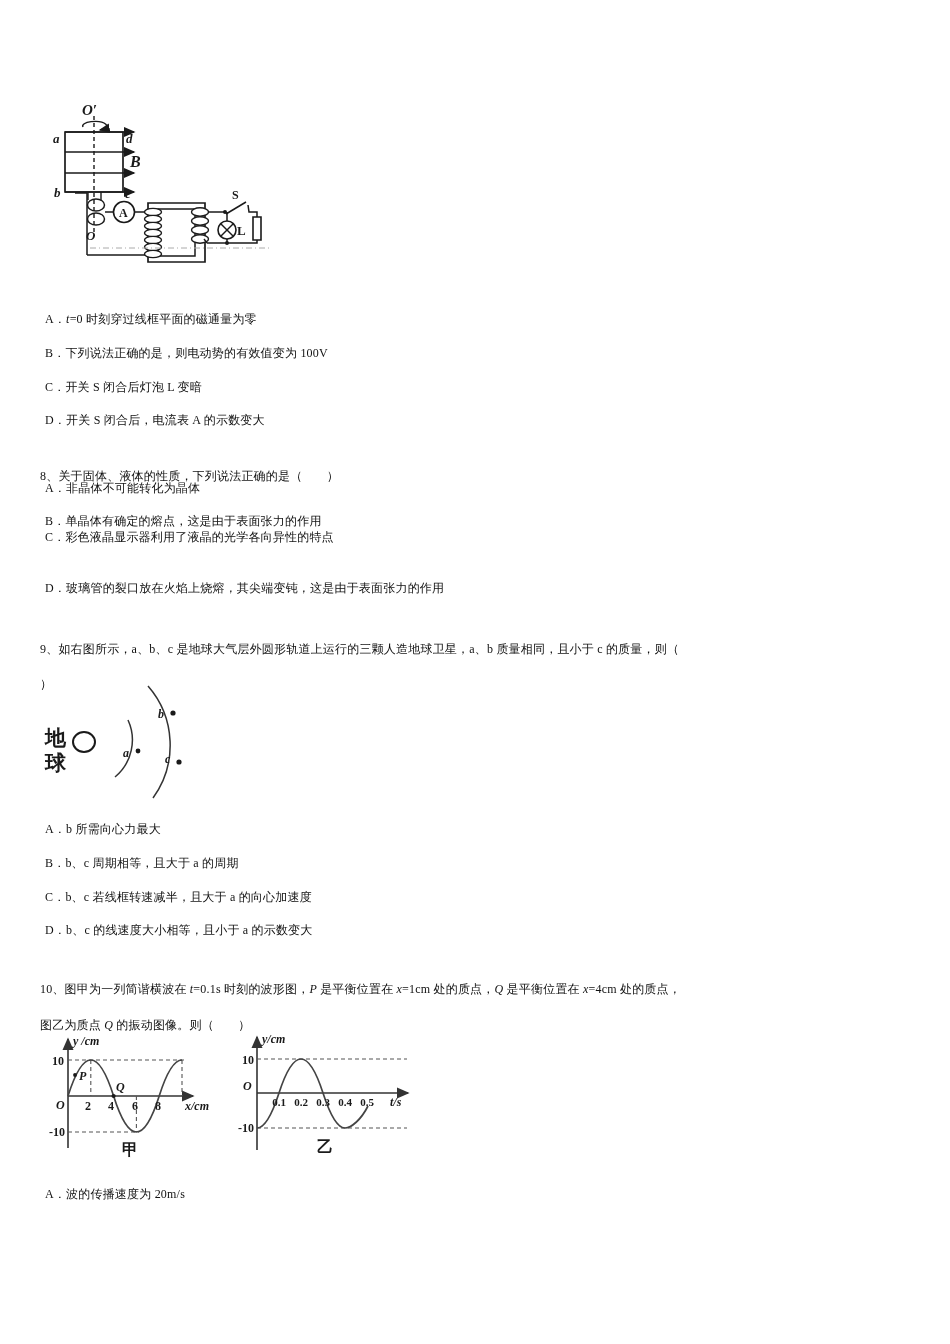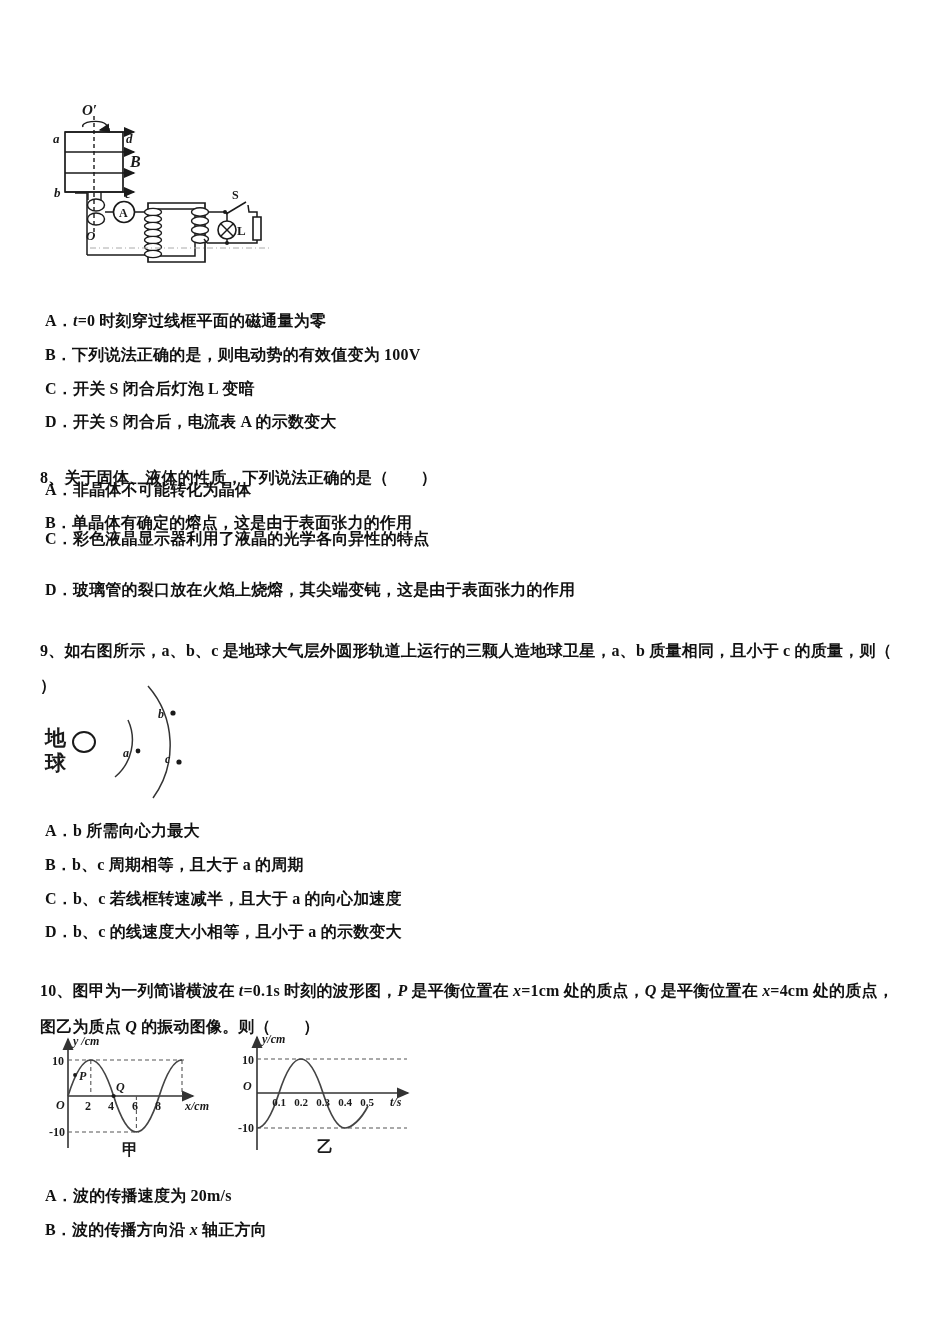--- a/index.html
+++ b/index.html
@@ -1,18 +1,18 @@
 <!DOCTYPE html>
 <html><head>
 <meta charset="utf-8">
 <style>
   html,body{margin:0;padding:0;background:#fff;}
   .page{position:relative;width:950px;height:1344px;background:#ffffff;overflow:hidden;
         font-family:"Liberation Serif","DejaVu Serif",serif;color:#111;}
-  .line{position:absolute;left:45px;font-size:16px;font-weight:700;white-space:nowrap;letter-spacing:.2px;}
+  .line{position:absolute;left:45px;font-size:12px;font-weight:400;white-space:nowrap;letter-spacing:.2px;}
   .stem{left:40px;margin-top:24px;}
   .it{font-style:italic;}
   .fig{position:absolute;}
   svg text{font-family:"Liberation Serif","DejaVu Serif",serif;fill:#1a1a1a;}
   svg .lbl{font-weight:700;}
   svg .itl{font-style:italic;font-weight:700;}
   svg path,svg line,svg rect,svg ellipse,svg circle,svg polyline{vector-effect:non-scaling-stroke;}
 </style>
 </head>
 <body>
@@ -181,15 +181,14 @@
     <path d="M22,98 C29.3,98 36.7,85.5 44,63 C51.3,40.5 58.7,29 66,29 C73.3,29 80.7,40.5 88,63 C95.3,85.5 102.7,98 110,98 C116,98 126,90 133,76" fill="none" stroke="#444" stroke-width="1.7"></path>
     <text x="44" y="76" text-anchor="middle" class="lbl" font-size="11">0.1</text>
     <text x="66" y="76" text-anchor="middle" class="lbl" font-size="11">0.2</text>
     <text x="88" y="76" text-anchor="middle" class="lbl" font-size="11">0.3</text>
     <text x="110" y="76" text-anchor="middle" class="lbl" font-size="11">0.4</text>
     <text x="132" y="76" text-anchor="middle" class="lbl" font-size="11">0.5</text>
     <text x="90" y="122" text-anchor="middle" class="lbl" font-size="16">乙</text>
   </svg>
 
   <div class="line" style="top:1186px"><span>A．波的传播速度为 20m/s</span></div>
-  <div class="line" style="top:1220px"><span>B．波的传播方向沿 </span><span class="it">x</span><span> 轴正方向</span></div>
 
 </div>
 
 </body></html>

